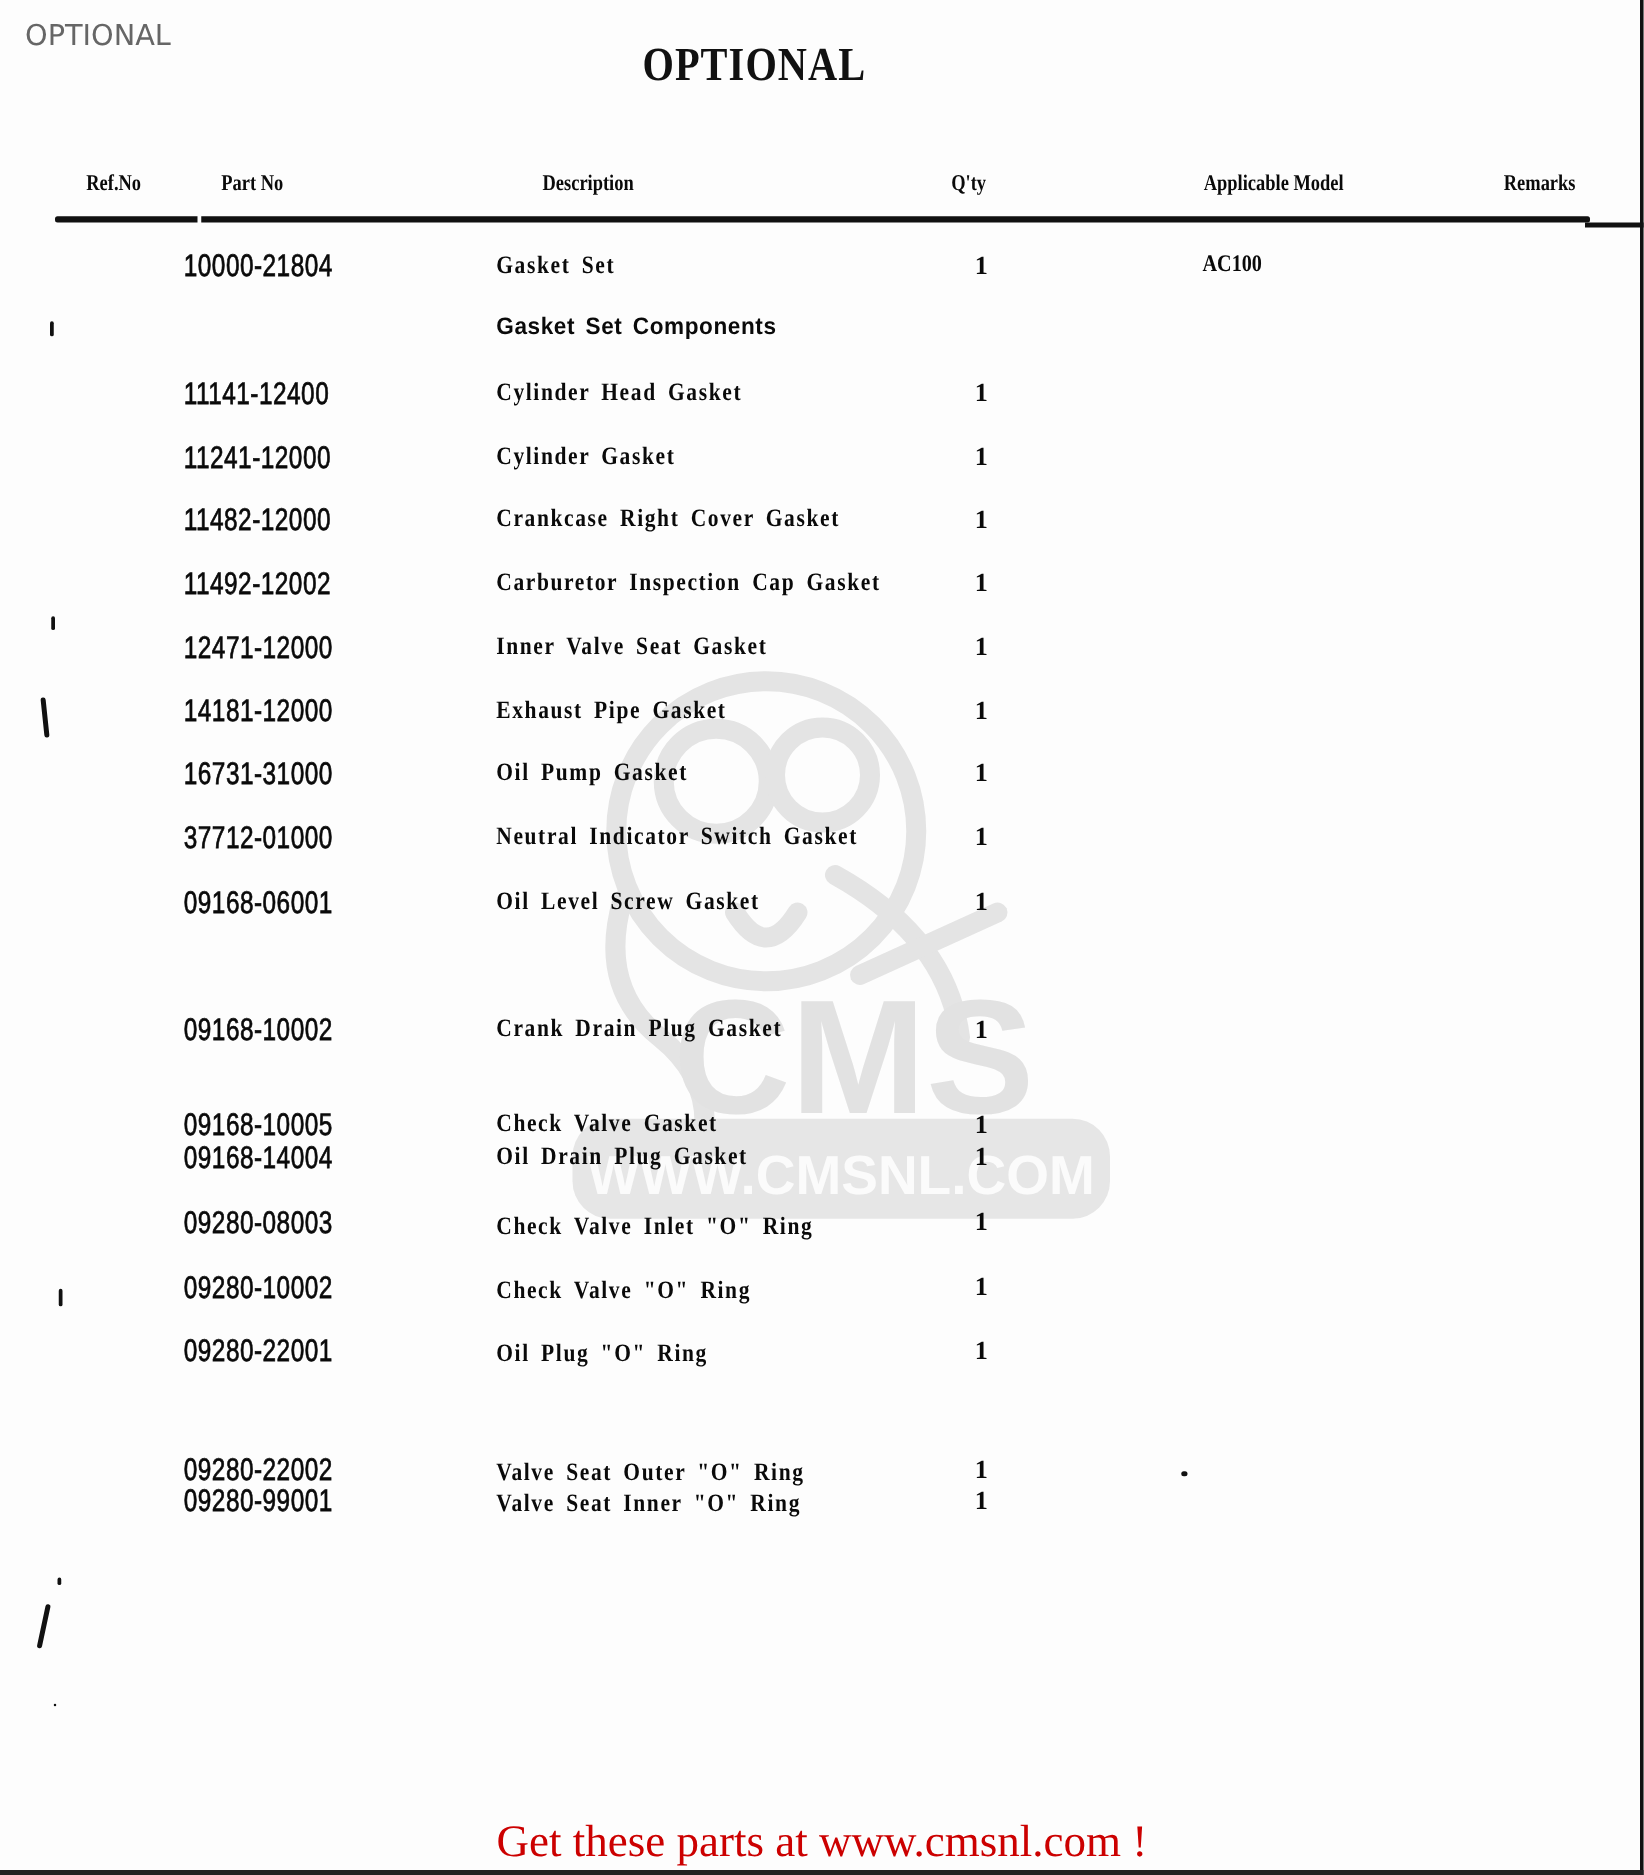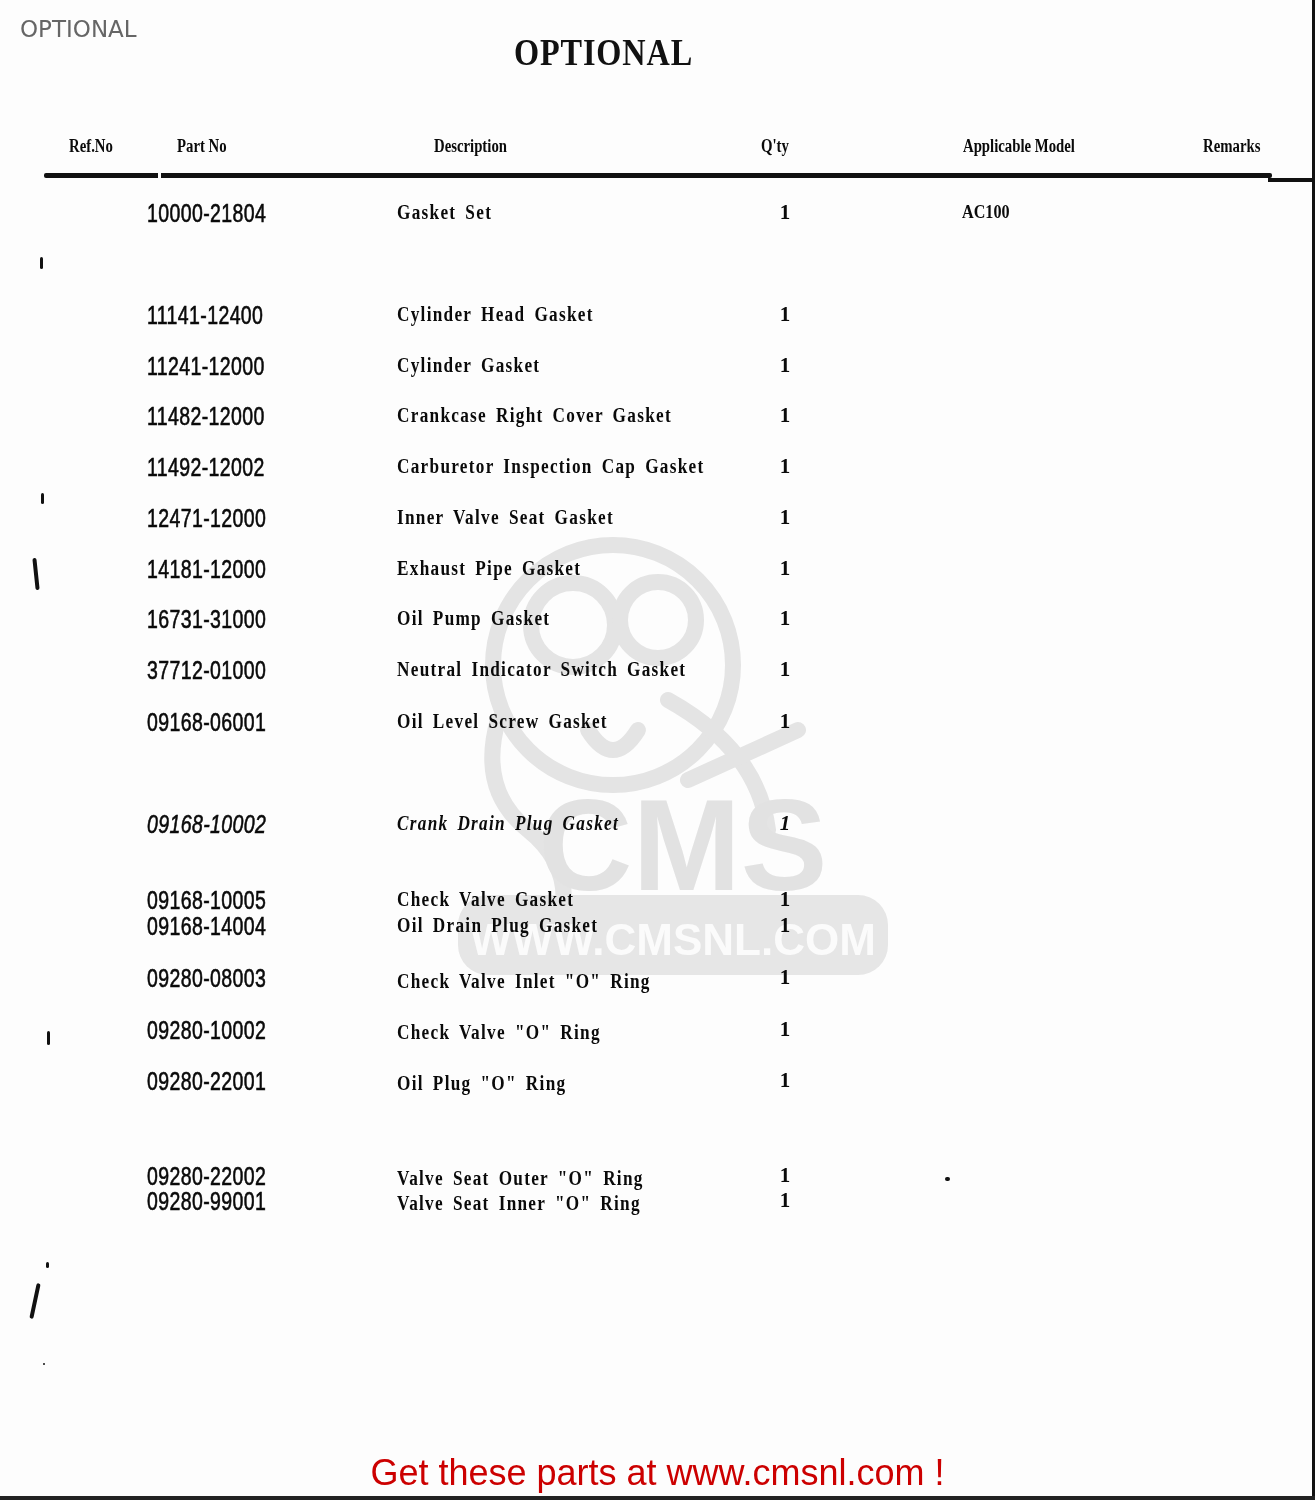--- a/index.html
+++ b/index.html
@@ -165,21 +165,21 @@
       background: #111;
       border-radius: 2px;
       z-index: 2;
     }
     .footer-link {
       position: absolute;
       left: 0;
       width: 1315px;
       top: 1452px;
       text-align: center;
-      font-family: Liberation Sans, sans-serif;
+      font-family: Liberation Serif, serif;
       font-size: 36px;
       color: #cc0000;
       text-decoration: none;
       z-index: 3;
     }
     .footer-rule {
       position: absolute;
       left: 0;
       top: 1496px;
       width: 1315px;
@@ -234,20 +234,23 @@
 
 <div class="rows">
 
   <div class="row" style="top:199px;">
     <span class="cell part-no">10000-21804</span>
     <span class="cell desc">Gasket Set</span>
     <span class="cell qty">1</span>
     <span class="cell model">AC100</span>
   </div>
 
+  <div class="row" style="top:249px;">
+    <span class="cell desc section">Gasket Set Components</span>
+  </div>
 
   <div class="row" style="top:301px;">
     <span class="cell part-no">11141-12400</span>
     <span class="cell desc">Cylinder Head Gasket</span>
     <span class="cell qty">1</span>
   </div>
 
   <div class="row" style="top:352px;">
     <span class="cell part-no">11241-12000</span>
     <span class="cell desc">Cylinder Gasket</span>
@@ -290,21 +293,21 @@
     <span class="cell qty">1</span>
   </div>
 
   <div class="row" style="top:708px;">
     <span class="cell part-no">09168-06001</span>
     <span class="cell desc">Oil Level Screw Gasket</span>
     <span class="cell qty">1</span>
   </div>
 
 
-  <div class="row" style="top:810px;font-style:italic;">
+  <div class="row" style="top:810px;">
     <span class="cell part-no">09168-10002</span>
     <span class="cell desc">Crank Drain Plug Gasket</span>
     <span class="cell qty">1</span>
   </div>
 
   <div class="row" style="top:886px;">
     <span class="cell part-no">09168-10005</span>
     <span class="cell desc">Check Valve Gasket</span>
     <span class="cell qty">1</span>
   </div>

